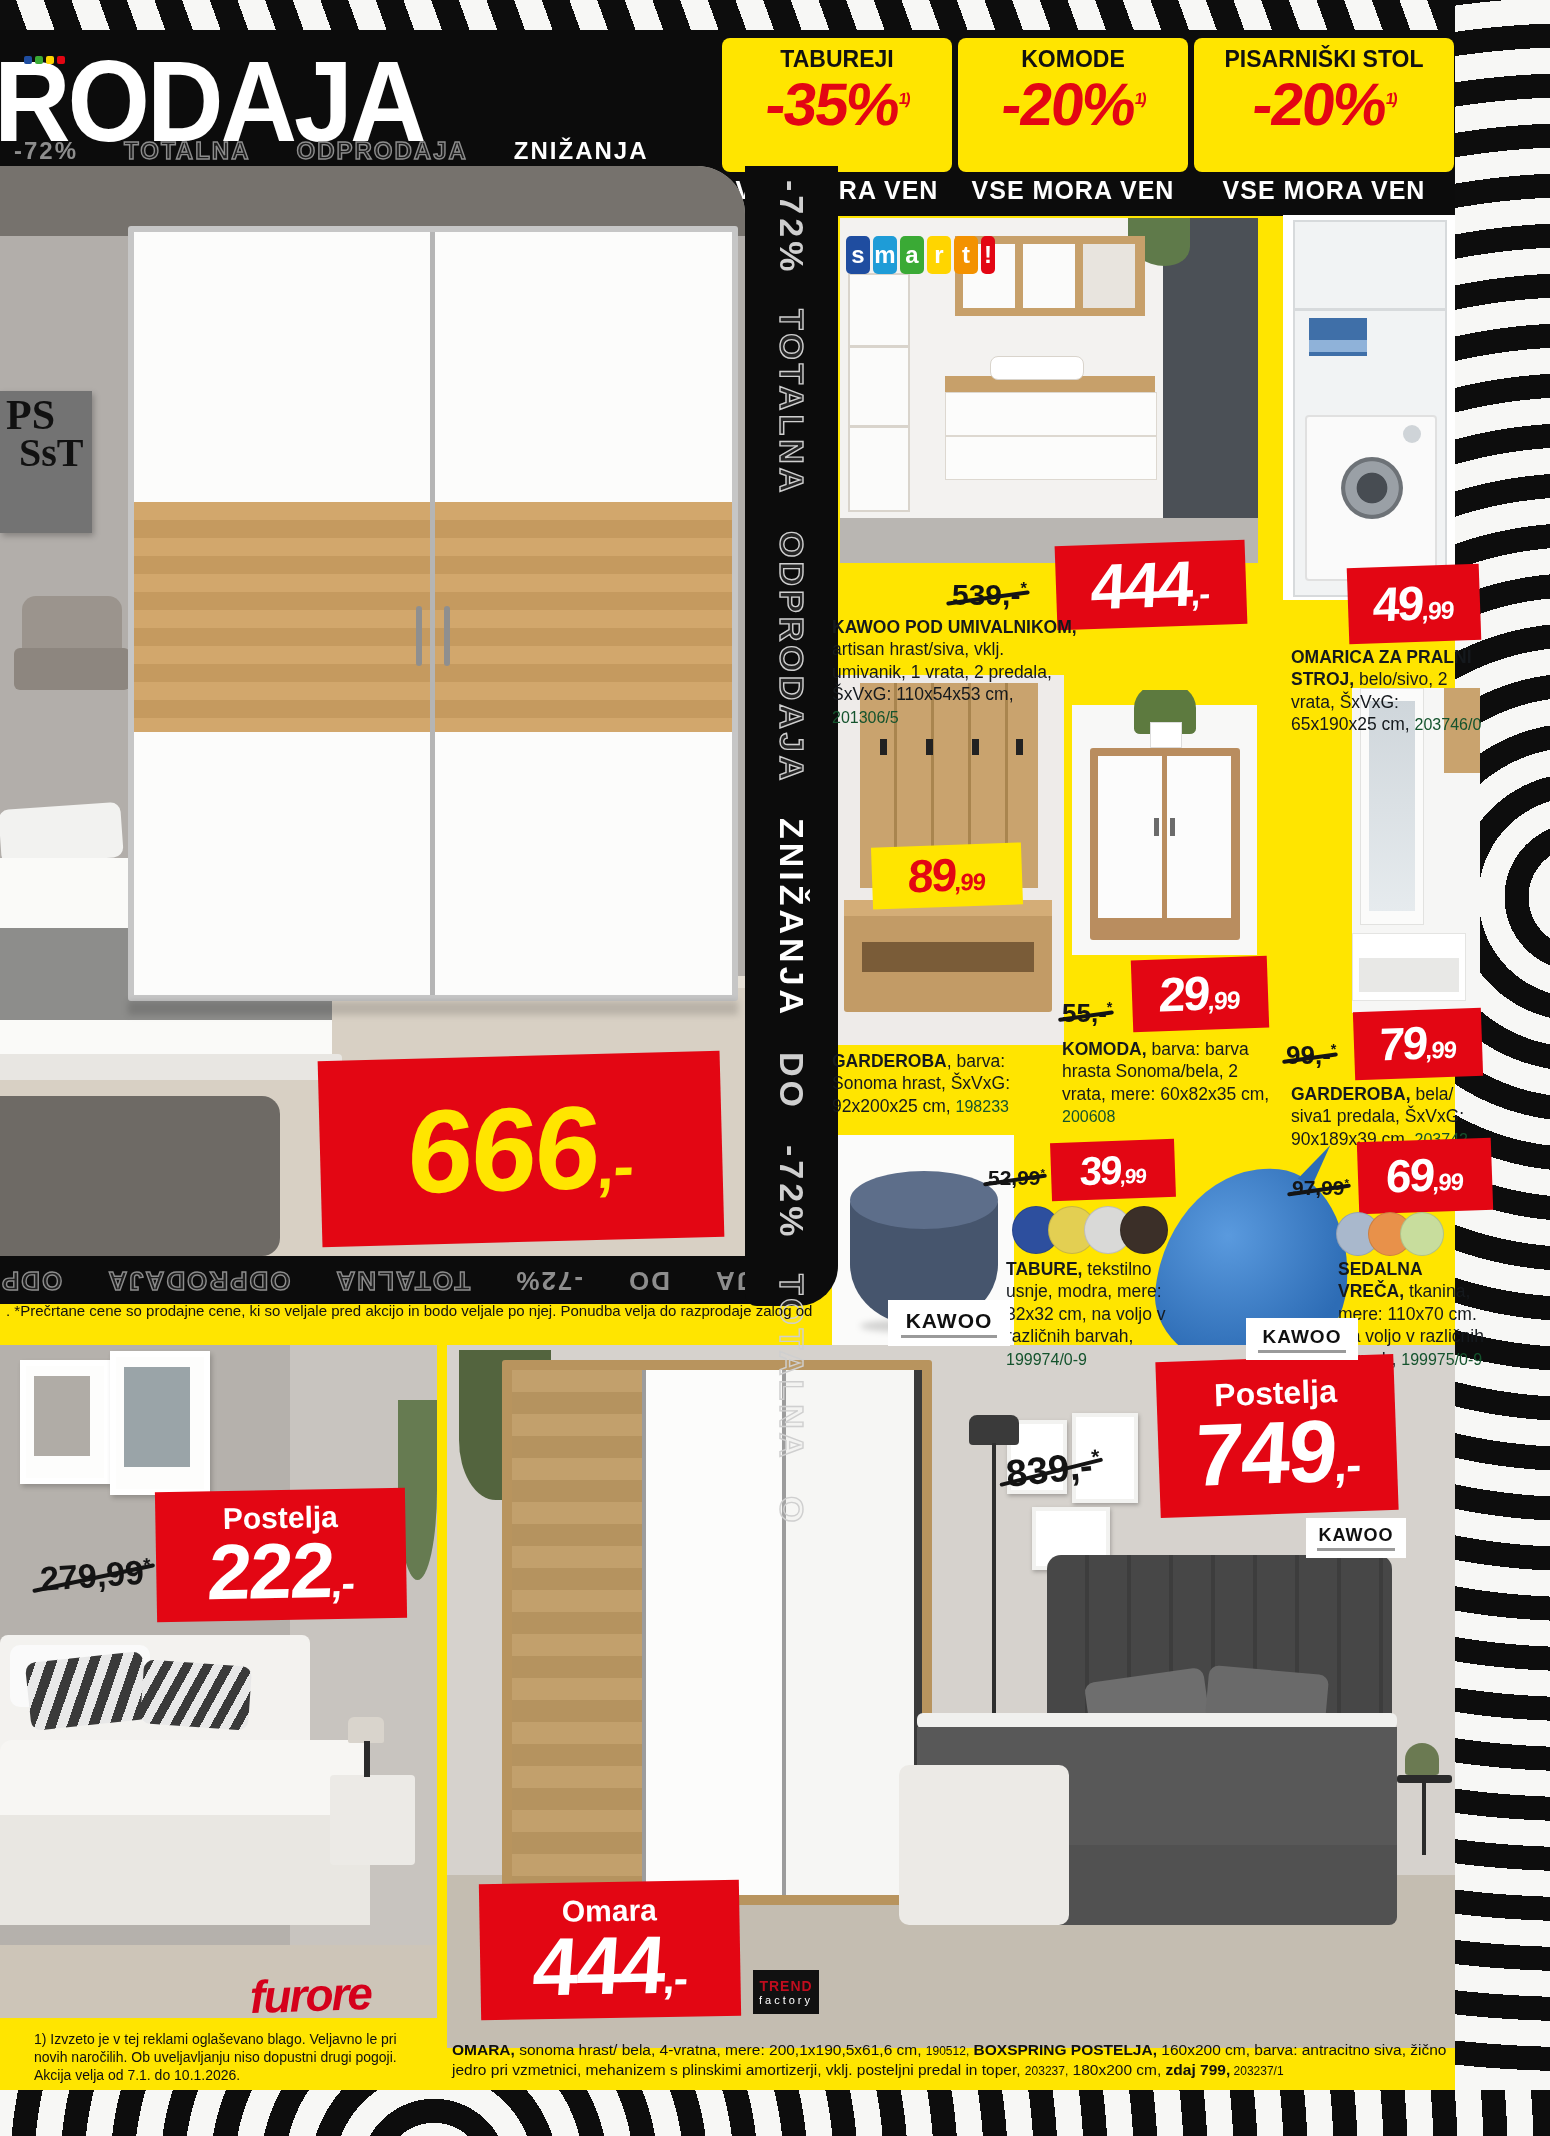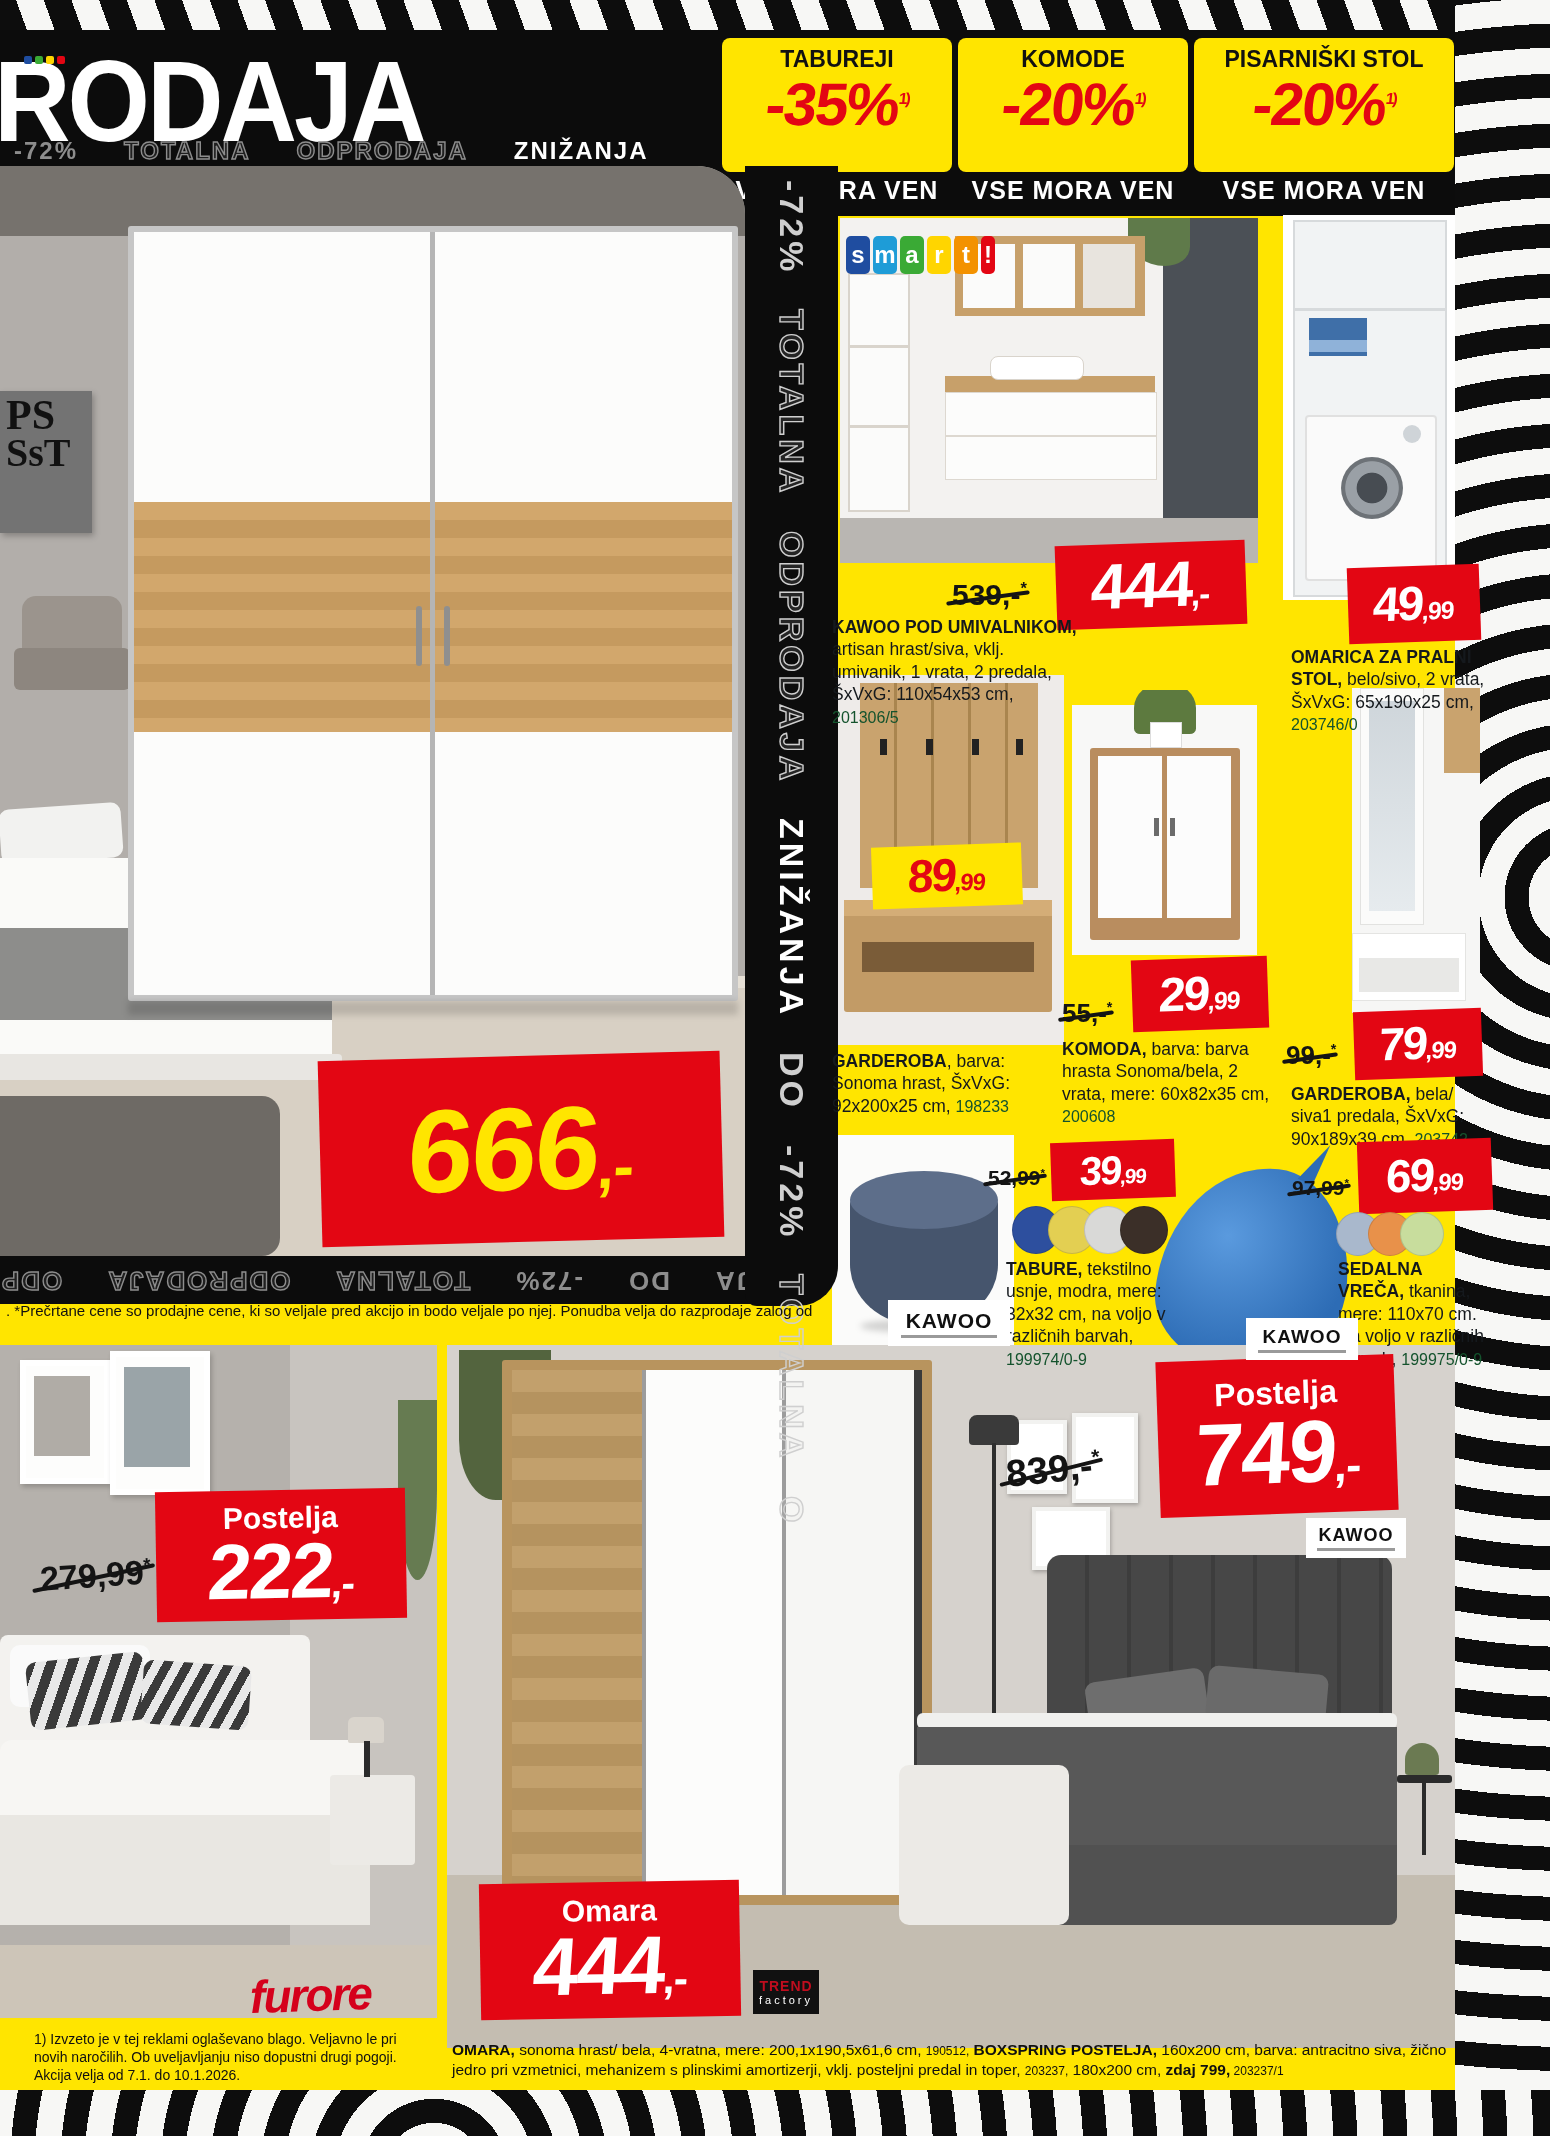--- a/index.html
+++ b/index.html
@@ -122,21 +122,21 @@
   </div>
 
   <div class="photo" style="left:0;top:166px;width:745px;height:1090px;background:#b2aeaa;border-top-right-radius:48px;">
     <div class="abs" style="left:0;top:0;width:745px;height:70px;background:#76726d;"></div>
     <div class="abs" style="left:0;top:810px;width:745px;height:16px;background:#e6e0d6;"></div>
     <div class="abs" style="left:0;top:822px;width:745px;height:268px;background:#d8d0c4;"></div>
     <div class="abs" style="left:-20px;top:930px;width:300px;height:160px;background:#6e6a65;border-radius:18px;"></div>
 
     <div class="abs" style="left:0;top:225px;width:92px;height:142px;background:#737373;box-shadow:2px 3px 6px rgba(0,0,0,.25);">
       <div class="poster-txt" style="font-size:42px;padding:6px 0 0 6px;">PS</div>
-      <div class="poster-txt" style="font-size:40px;padding-left:6px;">SsT</div>
+      <div class="poster-txt" style="font-size:40px;padding-left:19px;">SsT</div>
     </div>
 
     <div class="abs" style="left:22px;top:430px;width:100px;height:62px;background:#9b948d;border-radius:14px 14px 4px 4px;"></div>
     <div class="abs" style="left:14px;top:482px;width:116px;height:42px;background:#8d867f;border-radius:6px;"></div>
 
     <div class="abs" style="left:0;top:640px;width:122px;height:55px;background:#f2f2f0;border-radius:10px;transform:rotate(-4deg);"></div>
     <div class="abs" style="left:0;top:698px;width:142px;height:52px;background:#fafaf8;border-radius:10px;transform:rotate(3deg);"></div>
     <div class="abs" style="left:-30px;top:692px;width:362px;height:212px;background:#fafaf8;border-radius:14px;"></div>
     <div class="abs" style="left:-30px;top:762px;width:362px;height:92px;background:#8d8d8b;"></div>
     <div class="abs" style="left:-30px;top:888px;width:372px;height:26px;background:#e8e6e2;border-radius:4px;"></div>
@@ -215,21 +215,21 @@
     <span class="num" style="font-size:64px;"><span>444</span><span class="cents">,-</span></span>
   </div>
   <div class="ptext" style="left:832px;top:616px;width:250px;">
     <span class="nm">KAWOO POD UMIVALNIKOM,</span><span> artisan hrast/siva, vklj. umivanik, 1 vrata, 2 predala, ŠxVxG: 110x54x53 cm, </span><span class="sku">201306/5</span>
   </div>
 
   <div class="pricebox" style="left:1348px;top:566px;width:132px;height:76px;">
     <span class="num" style="font-size:48px;"><span>49</span><span class="cents">,99</span></span>
   </div>
   <div class="ptext" style="left:1291px;top:646px;width:196px;">
-    <span class="nm">OMARICA ZA PRALNI STOL,</span><span> belo/sivo, 2 vrata, ŠxVxG: 65x190x25 cm, </span><span class="sku">203746/0</span>
+    <span class="nm">OMARICA ZA PRALNI STROJ,</span><span> belo/sivo, 2 vrata, ŠxVxG: 65x190x25 cm, </span><span class="sku">203746/0</span>
   </div>
 
   <div class="photo" style="left:832px;top:675px;width:232px;height:370px;background:#eeebe9;">
     <div class="abs" style="left:28px;top:8px;width:178px;height:205px;
          background:repeating-linear-gradient(90deg,#c9a36e 0 34px,#a9854f 34px 37px);">
       <div class="abs" style="left:20px;top:56px;width:7px;height:16px;background:#222;"></div>
       <div class="abs" style="left:66px;top:56px;width:7px;height:16px;background:#222;"></div>
       <div class="abs" style="left:112px;top:56px;width:7px;height:16px;background:#222;"></div>
       <div class="abs" style="left:156px;top:56px;width:7px;height:16px;background:#222;"></div>
     </div>

